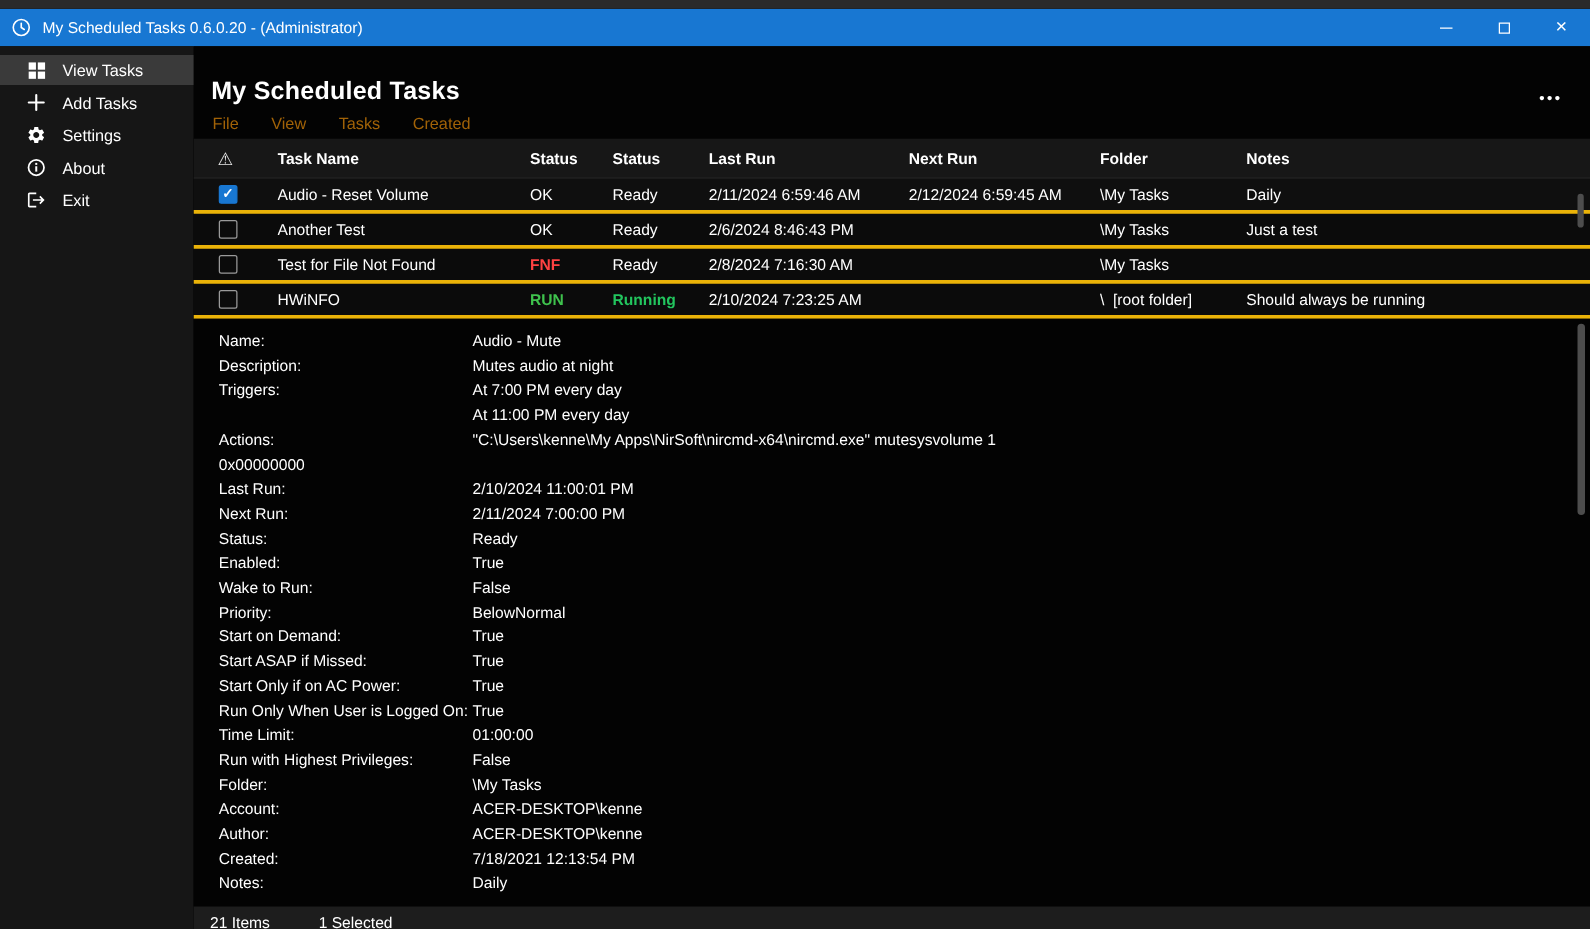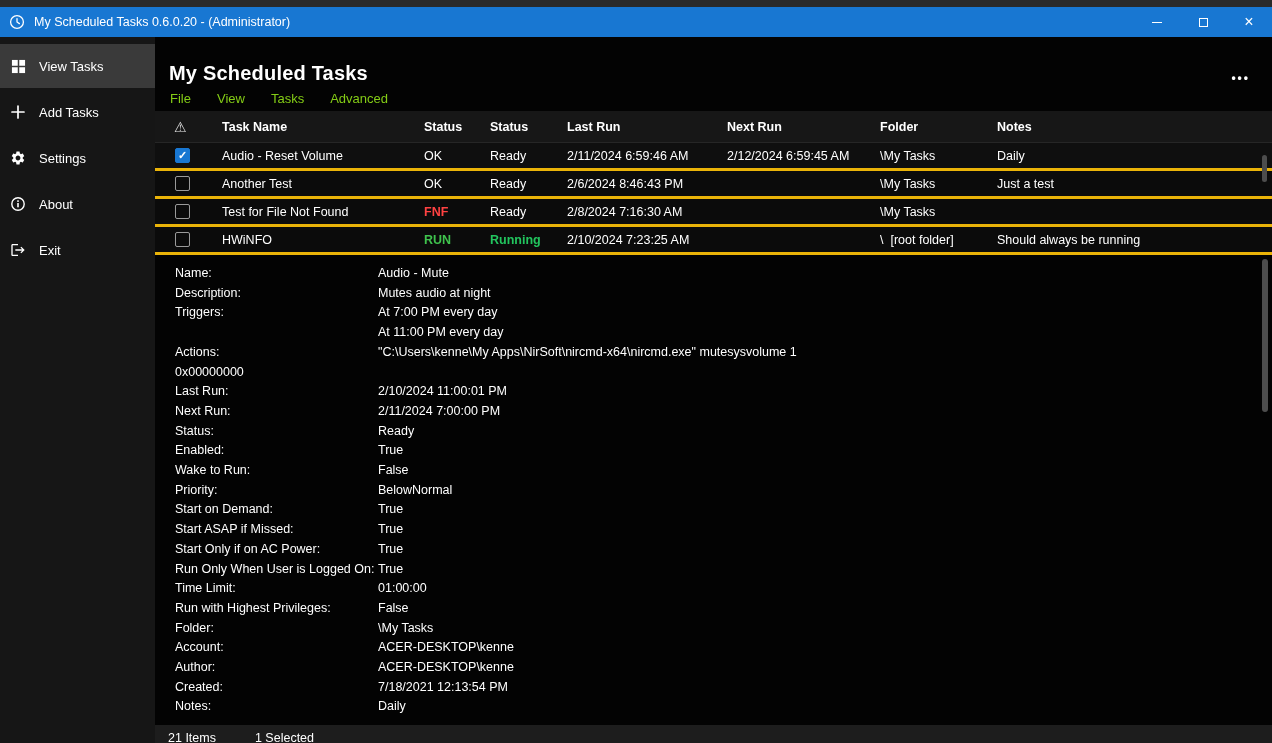--- a/index.html
+++ b/index.html
@@ -14,33 +14,33 @@
   .titlebar .title { font-size:12.5px; color:#fff; }
   .win-controls { margin-left:auto; display:flex; height:100%; }
   .win-btn { width:46px; height:100%; display:flex; align-items:center; justify-content:center; color:#fff; }
   .min-glyph { width:10px; height:1px; background:#fff; display:block; }
   .max-glyph { width:9px; height:9px; border:1px solid #fff; display:block; }
   .close-glyph { font-size:16px; line-height:1; }
 
   
   .body { flex:1; display:flex; min-height:0; }
   .sidebar { width:155px; flex:0 0 155px; background:#161616; padding-top:7px; }
-  .side-item { height:44px; margin-bottom:2px; display:flex; align-items:center; padding-left:10px; gap:13px; font-size:13px; color:#fff; }
+  .side-item { height:24px; margin-bottom:2px; display:flex; align-items:center; padding-left:21px; gap:13px; font-size:13px; color:#fff; }
   .side-item.active { background:#3a3a3a; }
   .side-item .icon { width:16px; height:16px; display:flex; align-items:center; justify-content:center; flex:0 0 16px; }
   .main { flex:1; display:flex; flex-direction:column; min-width:0; background:#030303; }
 
   
   .page-header { height:48px; flex:0 0 48px; display:flex; align-items:flex-end; padding:0 22px 0 14px; }
   .page-header h1 { font-size:20px; font-weight:700; letter-spacing:0.2px; }
   .more-btn { margin-left:auto; font-size:12px; letter-spacing:2px; color:#fff; font-weight:700; }
 
   
   .menubar { height:26px; flex:0 0 26px; display:flex; align-items:center; padding-left:2px; }
-  .menu-item { padding:3px 13px; font-size:13px; color:#84cc16; }
+  .menu-item { padding:3px 13px; font-size:13px; color:#a16207; }
 
   
   .table-section { background:#0b0b0b; position:relative; flex:0 0 144px; }
   .tgrid { display:grid; grid-template-columns:53px 202px 66px 77px 160px 153px 117px 1fr;
            align-items:center; padding-left:14px; }
   .thead { height:32px; background:#171717; font-size:12.5px; font-weight:700; border-bottom:1px solid #262626; }
   .warn { font-size:14px; padding-left:5px; color:#e6e6e6; font-weight:400; }
   .trow { height:28px; font-size:12.5px; border-bottom:3px solid #eab308; }
   .trow.selected { background:#0f0f0f; }
   .cell { white-space:pre; overflow:hidden; min-width:0; padding-right:8px; }
@@ -143,21 +143,21 @@
 
       <div class="page-header">
         <h1>My Scheduled Tasks</h1>
         <span class="more-btn"><span>•••</span></span>
       </div>
 
       <nav class="menubar">
         <span class="menu-item">File</span>
         <span class="menu-item">View</span>
         <span class="menu-item">Tasks</span>
-        <span class="menu-item">Advanced</span>
+        <span class="menu-item">Created</span>
       </nav>
 
       <section class="table-section">
         <div class="tgrid thead">
           <span class="warn">⚠</span>
           <span class="cell">Task Name</span>
           <span class="cell">Status</span>
           <span class="cell">Status</span>
           <span class="cell">Last Run</span>
           <span class="cell">Next Run</span>

